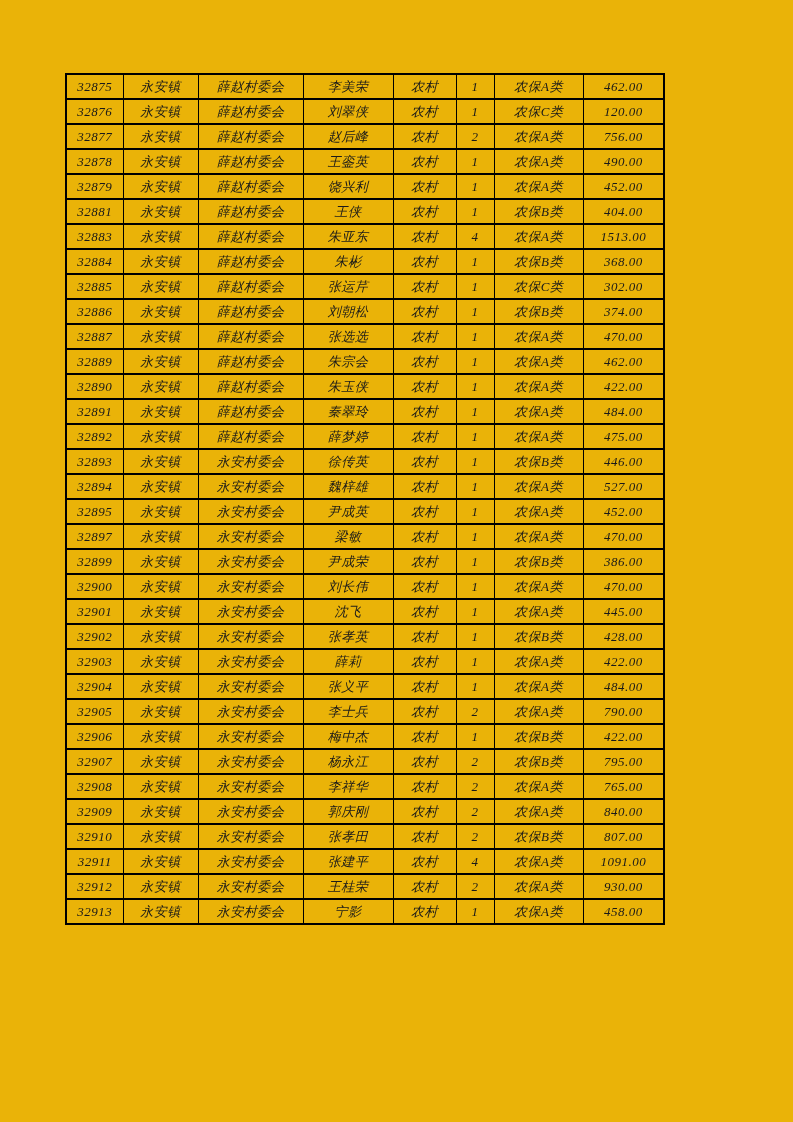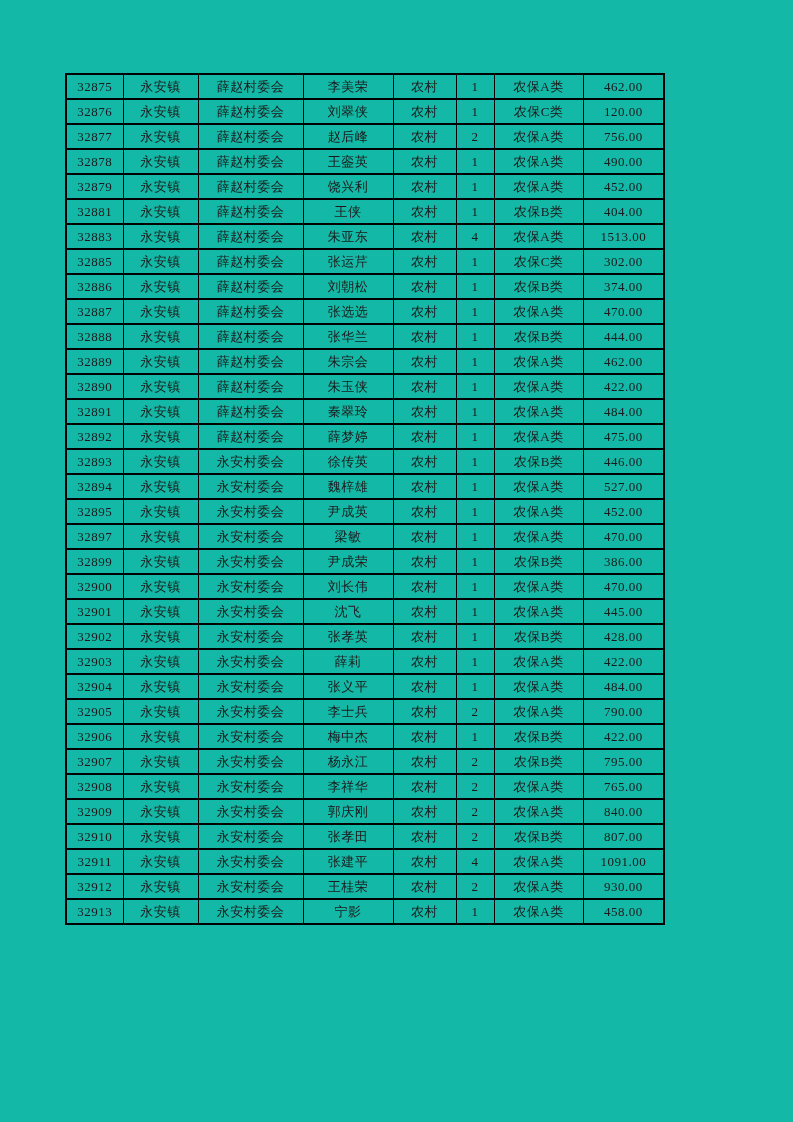--- a/index.html
+++ b/index.html
@@ -42,21 +42,21 @@
   col.c2 { width: 105px; }
   col.c3 { width: 90px; }
   col.c4 { width: 63px; }
   col.c5 { width: 38px; }
   col.c6 { width: 89px; }
   col.c7 { width: 81px; }
 </style>
 </head>
 <body>
 
-<div class="page" style="background: #14b8a6;">
+<div class="page" style="background: #eab308; font-style: italic;">
   <table class="roster">
     <colgroup>
       <col class="c0">
         <col class="c1">
         <col class="c2">
         <col class="c3">
       <col class="c4">
         <col class="c5">
         <col class="c6">
         <col class="c7">
@@ -126,20 +126,30 @@
           <td>32883</td>
           <td>永安镇</td>
           <td>薛赵村委会</td>
           <td>朱亚东</td>
           <td>农村</td>
           <td>4</td>
           <td>农保A类</td>
           <td>1513.00</td>
         </tr>
         <tr>
+          <td>32884</td>
+          <td>永安镇</td>
+          <td>薛赵村委会</td>
+          <td>朱彬</td>
+          <td>农村</td>
+          <td>1</td>
+          <td>农保B类</td>
+          <td>368.00</td>
+        </tr>
+        <tr>
           <td>32885</td>
           <td>永安镇</td>
           <td>薛赵村委会</td>
           <td>张运芹</td>
           <td>农村</td>
           <td>1</td>
           <td>农保C类</td>
           <td>302.00</td>
         </tr>
         <tr>
@@ -154,30 +164,20 @@
         </tr>
         <tr>
           <td>32887</td>
           <td>永安镇</td>
           <td>薛赵村委会</td>
           <td>张选选</td>
           <td>农村</td>
           <td>1</td>
           <td>农保A类</td>
           <td>470.00</td>
-        </tr>
-        <tr>
-          <td>32888</td>
-          <td>永安镇</td>
-          <td>薛赵村委会</td>
-          <td>张华兰</td>
-          <td>农村</td>
-          <td>1</td>
-          <td>农保B类</td>
-          <td>444.00</td>
         </tr>
         <tr>
           <td>32889</td>
           <td>永安镇</td>
           <td>薛赵村委会</td>
           <td>朱宗会</td>
           <td>农村</td>
           <td>1</td>
           <td>农保A类</td>
           <td>462.00</td>

